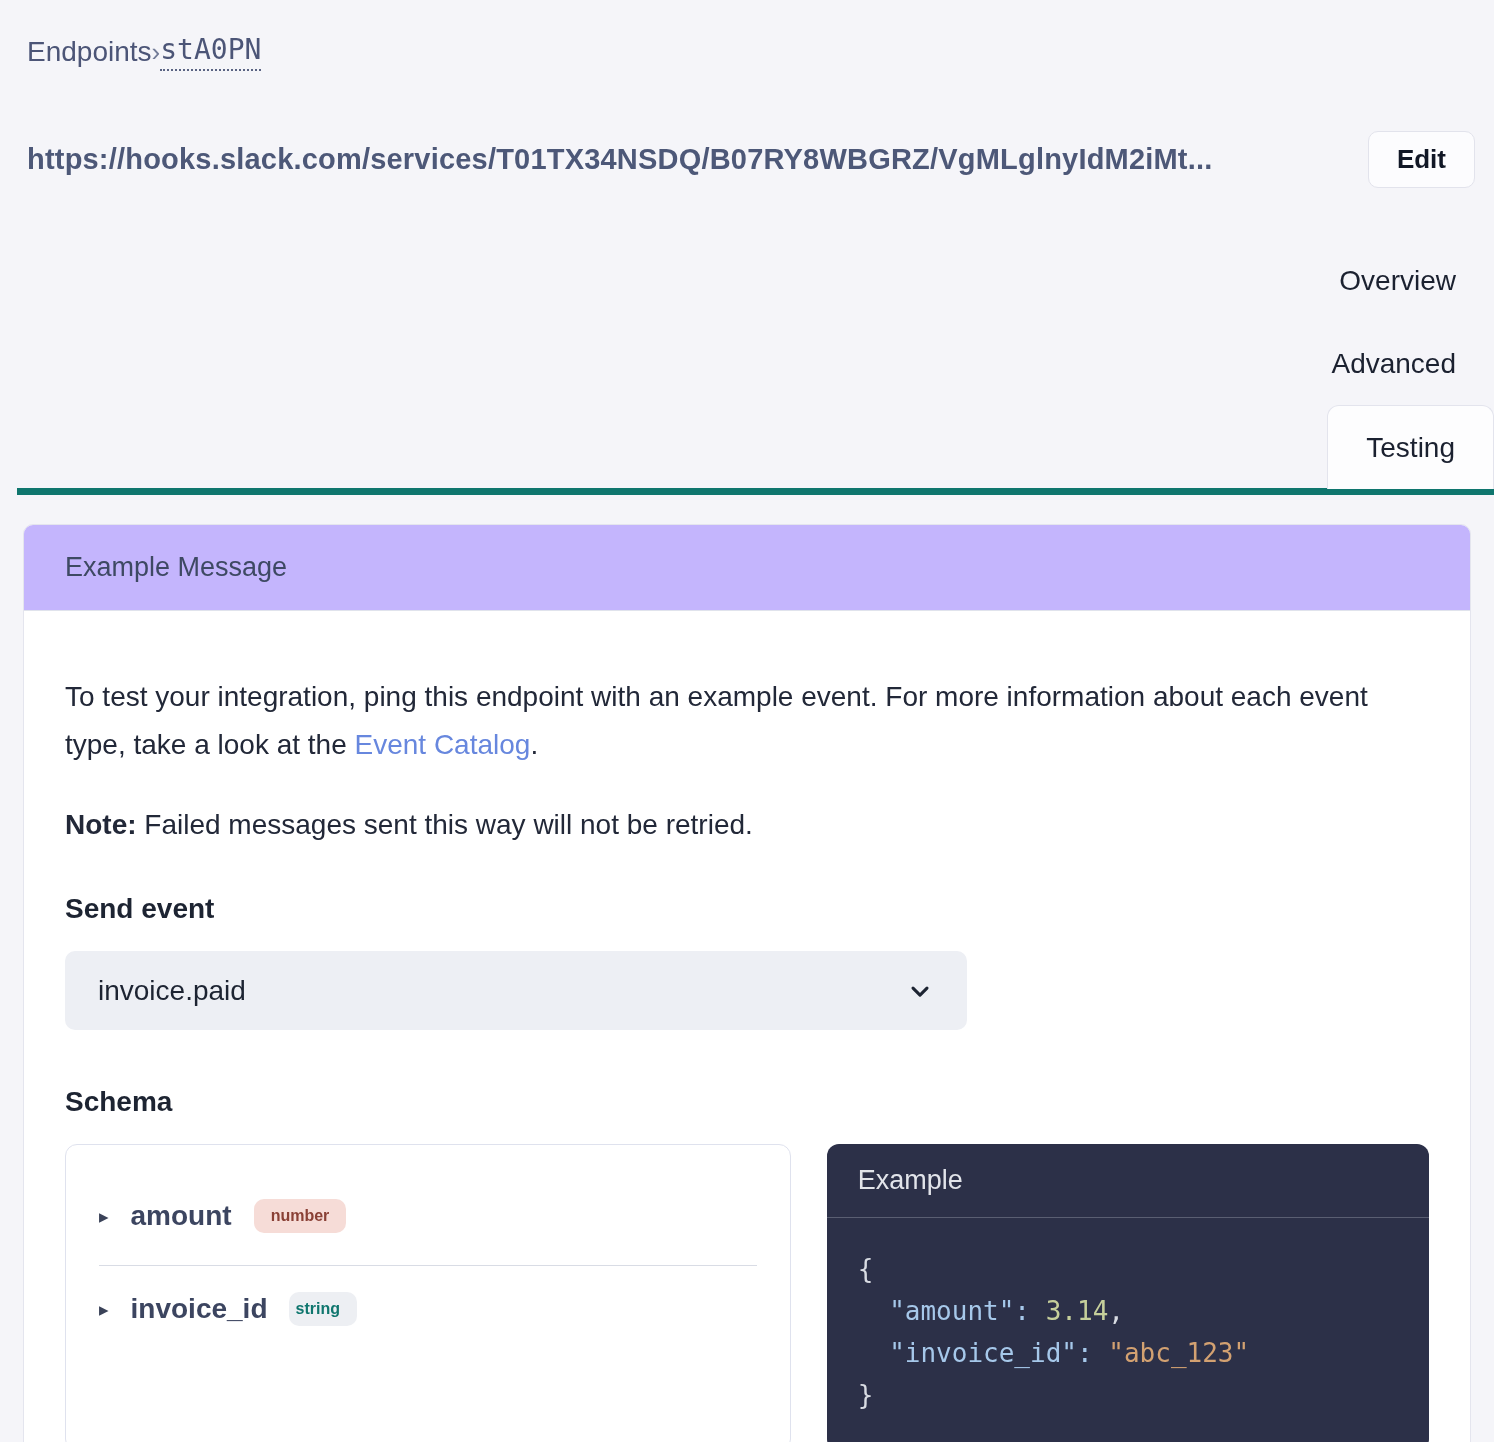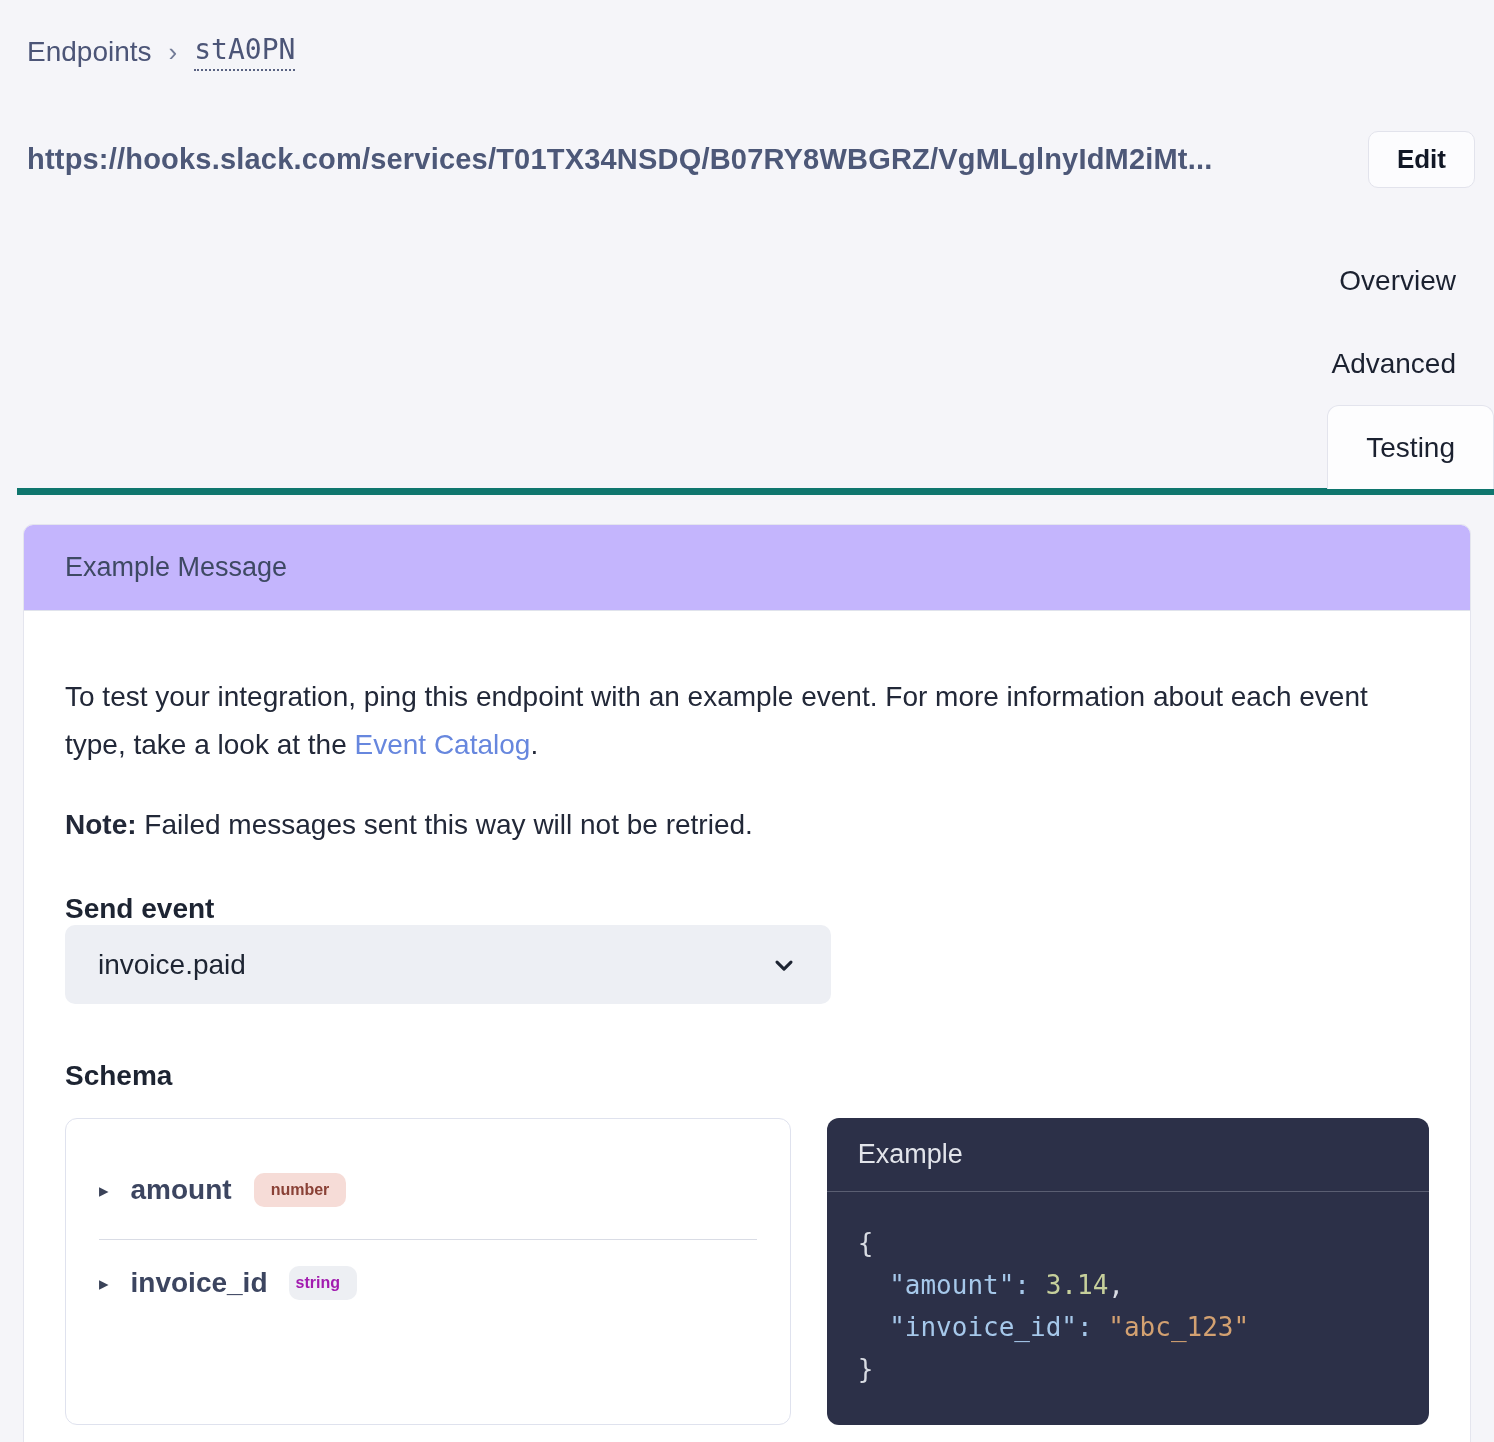--- a/index.html
+++ b/index.html
@@ -6,21 +6,21 @@
   html, body { margin: 0; padding: 0; }
   body {
     width: 1494px; height: 1442px;
     background: #f5f5f9;
     font-family: "Liberation Sans", sans-serif;
     color: #222838;
     overflow: hidden;
   }
 
   
-  .breadcrumb { display: flex; align-items: center; gap: 17px; margin: 33px 0 0 27px; font-size: 28px; color: #4c5577; }
+  .breadcrumb { display: flex; align-items: center; margin: 33px 0 0 27px; font-size: 28px; color: #4c5577; }
   .bc-root { color: #4c5577; text-decoration: none; cursor: pointer; }
   .bc-sep { color: #737c98; font-size: 26px; }
   .bc-current { font-family: "DejaVu Sans Mono", monospace; font-size: 28px; color: #4c5577; border-bottom: 2px dotted #5a6383; padding-bottom: 3px; cursor: pointer; text-align: right; }
 
   
   .url-row { display: flex; align-items: center; justify-content: space-between; margin: 60px 19px 0 27px; }
   .url { font-size: 29px; font-weight: bold; color: #4d5878; letter-spacing: 0.2px; }
   .edit-btn { background: #fcfcfe; border: 1px solid #e2e3ec; border-radius: 10px; padding: 12px 28px; font-size: 26px; font-weight: 600; color: #111726; font-family: inherit; cursor: pointer; }
 
   
@@ -33,36 +33,36 @@
   .card-header { background: #c4b5fd; padding: 27px 41px; font-size: 27px; color: #3e4963; border-bottom: 1px solid #e0e3ec; }
   .card-body { padding: 62px 41px 51px 41px; }
 
   .intro { margin: 0; font-size: 28px; line-height: 48px; color: #222838; max-width: 1372px; }
   .link { color: #6787de; text-decoration: none; cursor: pointer; }
   .note { margin: 40px 0 0 0; font-size: 28px; color: #222838; }
   .note strong { font-weight: 700; }
 
   .section-label { margin: 52px 0 0 0; font-size: 28px; font-weight: 600; color: #1d2432; }
 
-  .select { width: 766px; height: 79px; background: #edeff4; border-radius: 10px; display: flex; align-items: center; justify-content: space-between; padding: 0 33px; cursor: pointer; }
+  .select { margin-top: 26px; width: 902px; height: 79px; background: #edeff4; border-radius: 10px; display: flex; align-items: center; justify-content: space-between; padding: 0 33px; cursor: pointer; }
   .select-value { font-size: 28px; color: #1d2432; }
   .chev { width: 28px; height: 28px; display: block; }
 
   .schema-label { margin-top: 56px; }
   .panels { display: flex; gap: 36px; margin-top: 26px; align-items: flex-start; }
 
   .schema-panel { width: 728px; height: 307px; border: 1px solid #dfe2ee; border-radius: 12px; background: #fff; }
   .schema-row { display: flex; align-items: center; gap: 22px; padding: 0 33px; cursor: pointer; }
   .schema-row.first { padding-top: 54px; padding-bottom: 32px; }
   .schema-row.second { padding-top: 26px; }
   .tri { color: #3a4258; font-size: 19px; line-height: 1; }
   .field-name { font-size: 28px; font-weight: 700; color: #3c4560; }
   .badge { font-family: Liberation Sans, sans-serif; font-size: 16px; font-weight: 700; padding: 8px 17px; border-radius: 10px; }
   .badge-number { background: #f6dcd7; color: #8a4136; }
-  .badge-string { background: #edeff3; color: #a21caf; padding-left: 6px; }
+  .badge-string { background: #edeff3; color: #0f766e; padding-left: 6px; }
   .divider { border-top: 1px solid #d9dce5; margin: 0 33px; }
 
   .example-panel { width: 604px; height: 307px; background: #2c3048; border-radius: 12px; overflow: hidden; }
   .example-header { padding: 21px 31px; font-size: 27px; color: #e2e4ea; border-bottom: 1px solid #5a5e72; }
   .code { padding: 30px 31px; font-family: "DejaVu Sans Mono", monospace; font-size: 26px; line-height: 42px; }
   .code-line { white-space: pre; }
   .tok-p { color: #d9dce3; }
   .tok-k { color: #a6c8ea; }
   .tok-n { color: #c6cf9b; }
   .tok-s { color: #d3a171; }

